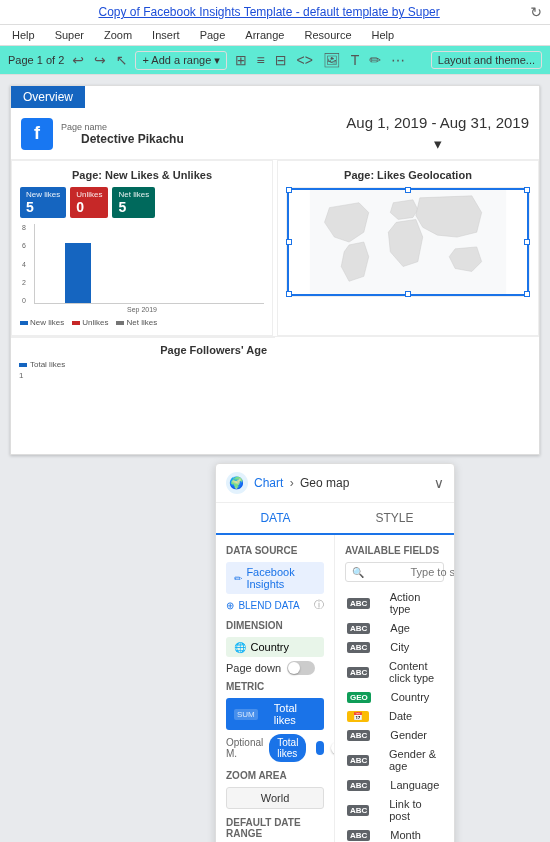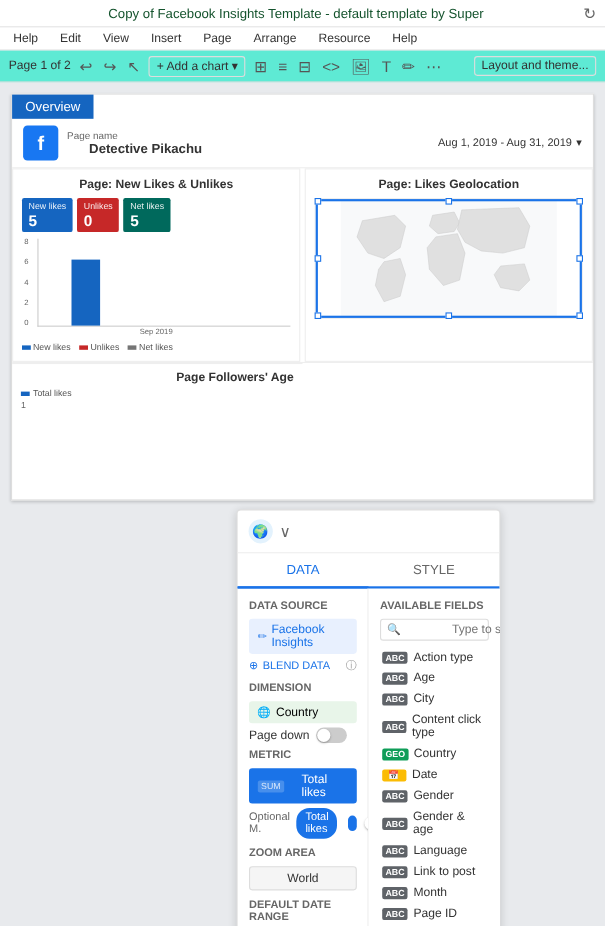--- a/index.html
+++ b/index.html
@@ -1,20 +1,20 @@
 <!DOCTYPE html>
 <html><head>
   <meta charset="utf-8">
   <style>
     * { box-sizing: border-box; margin: 0; padding: 0; }
     body { font-family: Arial, sans-serif; font-size: 12px; background: #f1f3f4; width: 550px; min-height: 842px; overflow-x: hidden; }
     
     
     .title-bar { background: #fff; border-bottom: 1px solid #ddd; padding: 4px 8px; display: flex; align-items: center; justify-content: space-between; }
-    .title-text { font-size: 12px; color: #14532d; flex: 1; text-align: center; }
+    .title-text { font-size: 12px; color: #1d4ed8; flex: 1; text-align: center; text-decoration: underline; }
     .refresh-icon { color: #666; font-size: 14px; cursor: pointer; }
     
     
     .menu-bar { background: #fff; border-bottom: 1px solid #ddd; padding: 2px 8px; display: flex; gap: 12px; }
     .menu-item { font-size: 11px; color: #333; cursor: pointer; padding: 2px 4px; }
     
     
     .toolbar { background: #5eead4; border-bottom: 1px solid #ddd; padding: 4px 8px; display: flex; align-items: center; gap: 8px; }
     .toolbar-left { display: flex; align-items: center; gap: 6px; }
     .toolbar-right { margin-left: auto; }
@@ -28,21 +28,21 @@
     
     
     .overview-tab { background: #1565c0; color: white; font-size: 12px; padding: 4px 12px; display: inline-block; }
     
     
     .page-header { display: flex; align-items: center; padding: 6px 10px; border-bottom: 1px solid #eee; }
     .fb-logo { width: 32px; height: 32px; background: #1877f2; border-radius: 4px; display: flex; align-items: center; justify-content: center; color: white; font-weight: bold; font-size: 18px; margin-right: 8px; }
     .page-info { display: flex; flex-direction: column; }
     .page-name-label { font-size: 9px; color: #666; }
     .page-name { font-size: 12px; font-weight: bold; color: #333; margin-left: 20px; }
-    .date-range { margin-left: auto; font-size: 10px; color: #333; display: flex; align-items: center; gap: 4px; }
+    .date-range { margin-left: auto; font-size: 15px; color: #333; display: flex; align-items: center; gap: 4px; flex-direction: column; }
     
     
     .charts-grid { display: grid; grid-template-columns: 1fr 1fr; gap: 4px; }
     .chart-panel { border: 1px solid #eee; padding: 8px; position: relative; }
     .chart-title { font-size: 11px; font-weight: bold; color: #333; text-align: center; margin-bottom: 6px; }
     
     
     .stats-row { display: flex; gap: 4px; margin-bottom: 6px; }
     .stat-box { border-radius: 2px; padding: 3px 6px; color: white; font-size: 9px; }
     .stat-box.blue { background: #1565c0; }
@@ -144,58 +144,58 @@
     .radio-btn.selected::after { content: ''; width: 6px; height: 6px; background: #1a73e8; border-radius: 50%; }
     .radio-label { font-size: 11px; color: #333; }
     
     
     .search-box { display: flex; align-items: center; gap: 4px; border: 1px solid #ddd; border-radius: 3px; padding: 3px 6px; margin-bottom: 6px; }
     .search-icon { font-size: 10px; color: #999; }
     .search-input { border: none; outline: none; font-size: 11px; flex: 1; color: #333; background: transparent; margin-left: 42px; }
     
     
     .field-list { display: flex; flex-direction: column; gap: 1px; }
-    .field-row { display: flex; align-items: center; gap: 5px; padding: 3px 2px; cursor: pointer; border-radius: 2px; }
+    .field-row { display: flex; align-items: center; gap: 20px; padding: 3px 2px; cursor: pointer; border-radius: 2px; }
     .field-type { font-size: 8px; font-weight: bold; padding: 1px 3px; border-radius: 2px; color: white; min-width: 22px; text-align: center; }
     .field-type.abc { background: #5f6368; }
     .field-type.geo { background: #0f9d58; }
     .field-type.cal { background: #fbbc04; color: #333; }
     .field-name-text { font-size: 11px; color: #333; }
     
     
     .right-panel::-webkit-scrollbar { width: 4px; }
     .right-panel::-webkit-scrollbar-thumb { background: #ccc; border-radius: 2px; }
   </style>
 </head>
 <body>
 
 <div class="title-bar">
   <span class="title-text">Copy of Facebook Insights Template - default template by Super</span>
   <span class="refresh-icon">↻</span>
 </div>
 
 <div class="menu-bar">
   <span class="menu-item">Help</span>
-  <span class="menu-item">Edit</span>
-  <span class="menu-item">View</span>
+  <span class="menu-item">Super</span>
+  <span class="menu-item">Zoom</span>
   <span class="menu-item">Insert</span>
   <span class="menu-item">Page</span>
   <span class="menu-item">Arrange</span>
   <span class="menu-item">Resource</span>
   <span class="menu-item">Help</span>
 </div>
 
 <div class="toolbar">
   <div class="toolbar-left">
     <span class="page-indicator">Page 1 of 2</span>
     <button class="icon-btn">↩</button>
     <button class="icon-btn">↪</button>
     <button class="icon-btn">↖</button>
     <button class="toolbar-btn">
-      <span>+ Add a chart ▾</span>
+      <span>+ Add a range ▾</span>
     </button>
     <button class="icon-btn">⊞</button>
     <button class="icon-btn">≡</button>
     <button class="icon-btn">⊟</button>
     <button class="icon-btn">&lt;&gt;</button>
     <button class="icon-btn">🖼</button>
     <button class="icon-btn">T</button>
     <button class="icon-btn">✏</button>
     <button class="icon-btn">⋯</button>
   </div>
@@ -322,20 +322,25 @@
     </div>
     
   </div>
 
   <div class="chart-editor">
 
     <div class="editor-header">
       <div class="globe-icon">
         <span>🌍</span>
       </div>
+      <div class="breadcrumb">
+        <span class="parent">Chart</span>
+        <span class="sep">›</span>
+        <span class="current">Geo map</span>
+      </div>
       <span class="collapse-btn">∨</span>
     </div>
 
     <div class="editor-tabs">
       <div class="editor-tab active">DATA</div>
       <div class="editor-tab">STYLE</div>
     </div>
 
     <div class="editor-content">
 

